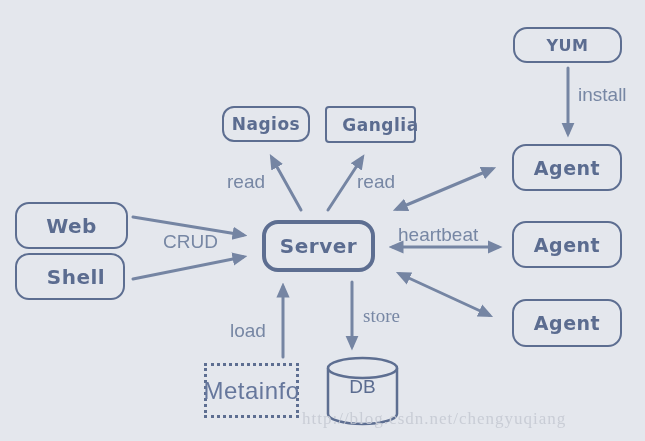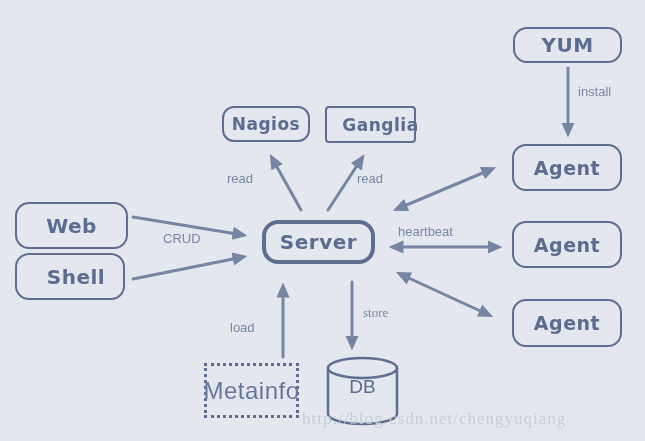--- a/index.html
+++ b/index.html
@@ -33,29 +33,29 @@
     align-items: center;
     justify-content: center;
     box-sizing: border-box;
     border: 2.5px solid var(--box_border);
     border-radius: 14px;
     color: var(--box_text);
     font-family: "DejaVu Sans", sans-serif;
     font-weight: 600;
     letter-spacing: 0.5px;
   }
-  #n-yum     { left: 513px; top:  27px; width: 109px; height: 36px; font-size: 20px; }
+  #n-yum     { left: 513px; top:  27px; width: 109px; height: 36px; font-size: 16px; }
   #n-nagios  { left: 222px; top: 106px; width:  88px; height: 36px; font-size: 17px; border-radius: 12px; }
   #n-ganglia { left: 325px; top: 106px; width:  91px; height: 37px; font-size: 17px; border-radius: 4px; padding-left: 20px; }
   #n-agent1  { left: 512px; top: 144px; width: 110px; height: 47px; font-size: 19px; }
   #n-agent2  { left: 512px; top: 221px; width: 110px; height: 47px; font-size: 19px; }
   #n-agent3  { left: 512px; top: 299px; width: 110px; height: 48px; font-size: 19px; }
   #n-web     { left:  15px; top: 190px; width: 113px; height: 47px; font-size: 20px; margin-top: 12px; }
   #n-shell   { left:  15px; top: 253px; width: 110px; height: 47px; font-size: 20px; padding-left: 12px; }
-  #n-server  { left: 262px; top: 220px; width: 113px; height: 44px; font-size: 20px;
+  #n-server  { left: 262px; top: 220px; width: 113px; height: 52px; font-size: 20px;
                border-width: 4.5px; border-radius: 16px; }
   #n-metainfo {
     left: 204px; top: 363px; width: 95px; height: 55px;
     border: 3px dotted var(--box_border);
     border-radius: 0;
     font-family: "Liberation Sans", sans-serif;
     font-weight: 400;
     font-size: 24px;
     color: #66779C;
   }
@@ -63,21 +63,21 @@
     position: absolute;
     left: 328px; top: 376px; width: 69px;
     text-align: center;
     font-family: "Liberation Sans", sans-serif;
     font-size: 19px;
     color: var(--box_text);
   }
   .elabel {
     position: absolute;
     font-family: "Liberation Sans", sans-serif;
-    font-size: 13px;
+    font-size: 19px;
     color: var(--edge_label);
     white-space: nowrap;
   }
   #l-read-left  { left: 227px; top: 171px; }
   #l-read-right { left: 357px; top: 171px; }
   #l-install    { left: 578px; top:  84px; }
   #l-crud       { left: 163px; top: 231px; }
   #l-heartbeat  { left: 398px; top: 224px; }
   #l-load       { left: 230px; top: 308px; margin-top: 12px; }
   #l-store      { left: 363px; top: 305px; font-family: Liberation Serif, serif; }

